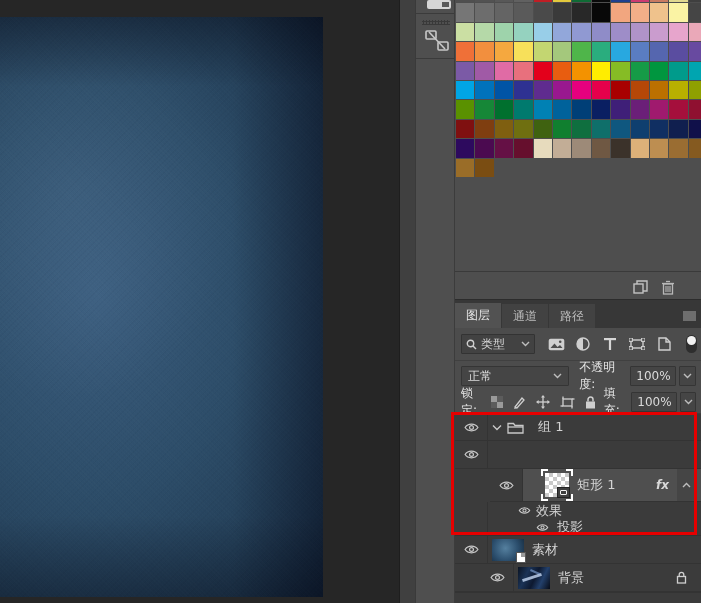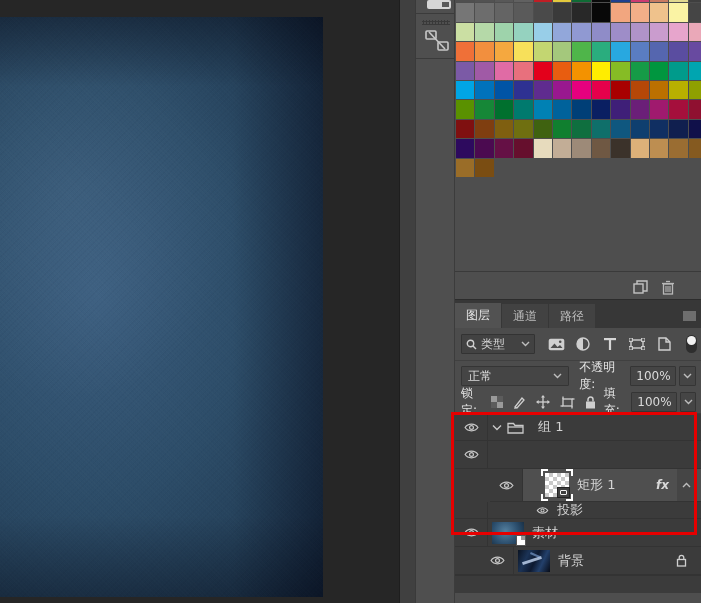--- a/index.html
+++ b/index.html
@@ -490,20 +490,30 @@
             <span class="lname">矩形 1</span>
             <span class="fx">fx</span>
             <div class="collapse">
               <svg width="9" height="6" viewBox="0 0 9 6">
                   <polyline points="1,5 4.5,1.5 8,5" fill="none" stroke="#bdbdbd" stroke-width="1.4"></polyline>
                 </svg>
             </div>
           </div>
         </div>
 
+        <div class="lrow" style="height:17px; border-bottom:none;">
+          <div class="eyecell" style="border-right:1px solid #333;"></div>
+          <div class="content">
+            <svg style="margin-left:30px;" width="13" height="9" viewBox="0 0 16 12">
+                <path d="M1 6 C4 1.2,12 1.2,15 6 C12 10.8,4 10.8,1 6 Z" fill="none" stroke="#c9c9c9" stroke-width="1.4"></path>
+                <circle cx="8" cy="6" r="2.1" fill="none" stroke="#c9c9c9" stroke-width="1.4"></circle>
+              </svg>
+            <span class="lname" style="margin-left:5px;">效果</span>
+          </div>
+        </div>
 
         <div class="lrow" style="height:17px;">
           <div class="eyecell"></div>
           <div class="content">
             <svg style="margin-left:48px;" width="13" height="9" viewBox="0 0 16 12">
                 <path d="M1 6 C4 1.2,12 1.2,15 6 C12 10.8,4 10.8,1 6 Z" fill="none" stroke="#c9c9c9" stroke-width="1.4"></path>
                 <circle cx="8" cy="6" r="2.1" fill="none" stroke="#c9c9c9" stroke-width="1.4"></circle>
               </svg>
             <span class="lname" style="">投影</span>
           </div>

